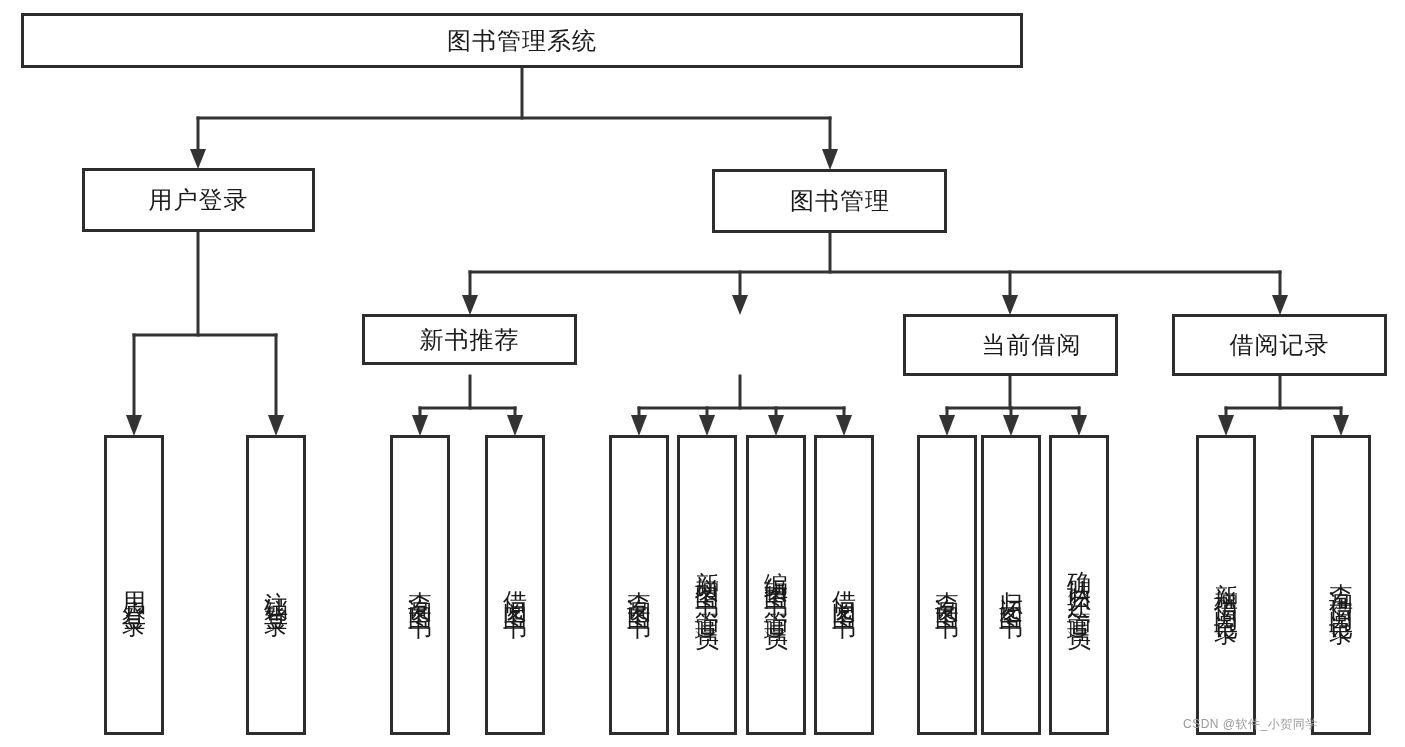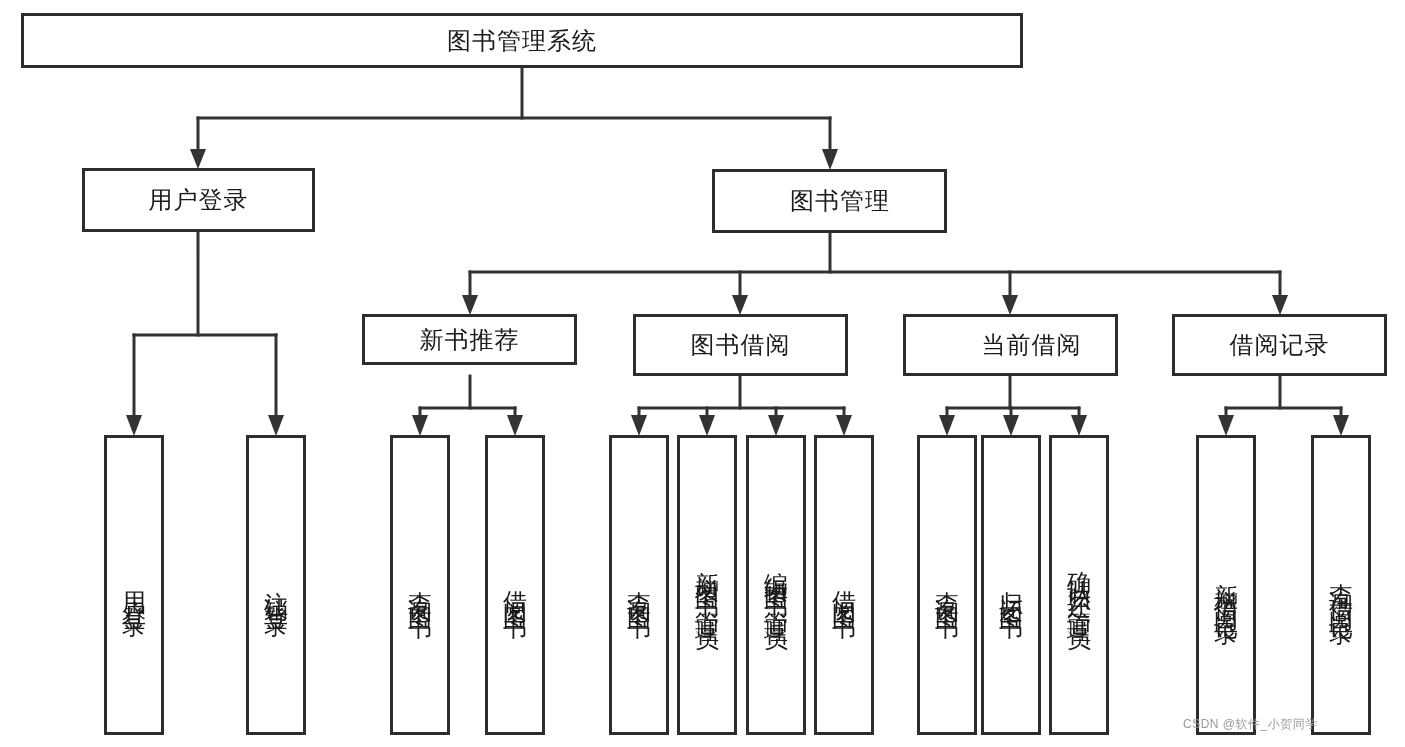--- a/index.html
+++ b/index.html
@@ -106,21 +106,20 @@
         <polygon class="ah" points="1333,415 1349,415 1341,436"></polygon>
     </g>
   </svg>
 
   <div class="box hbox" style="left:21px;top:13px;width:1002px;height:55px;">图书管理系统</div>
 
   <div class="box hbox" style="left:82px;top:168px;width:233px;height:64px;">用户登录</div>
   <div class="box hbox" style="left:712px;top:169px;width:235px;height:64px;padding-left:21px;">图书管理</div>
 
   <div class="box hbox" style="left:362px;top:314px;width:215px;height:51px;">新书推荐</div>
-  <div class="box hbox" style="left:633px;top:314px;width:215px;height:62px;">图书借阅</div>
   <div class="box hbox" style="left:903px;top:314px;width:215px;height:62px;padding-left:42px;">当前借阅</div>
   <div class="box hbox" style="left:1172px;top:314px;width:215px;height:62px;">借阅记录</div>
 
   <div class="box vbox" style="left:104px;top:435px;width:60px;height:300px;">用户登录</div>
   <div class="box vbox" style="left:246px;top:435px;width:60px;height:300px;">注销登录</div>
 
   <div class="box vbox" style="left:390px;top:435px;width:60px;height:300px;">查询图书</div>
   <div class="box vbox" style="left:485px;top:435px;width:60px;height:300px;">借阅图书</div>
 
   <div class="box vbox" style="left:609px;top:435px;width:60px;height:300px;">查询图书</div>

